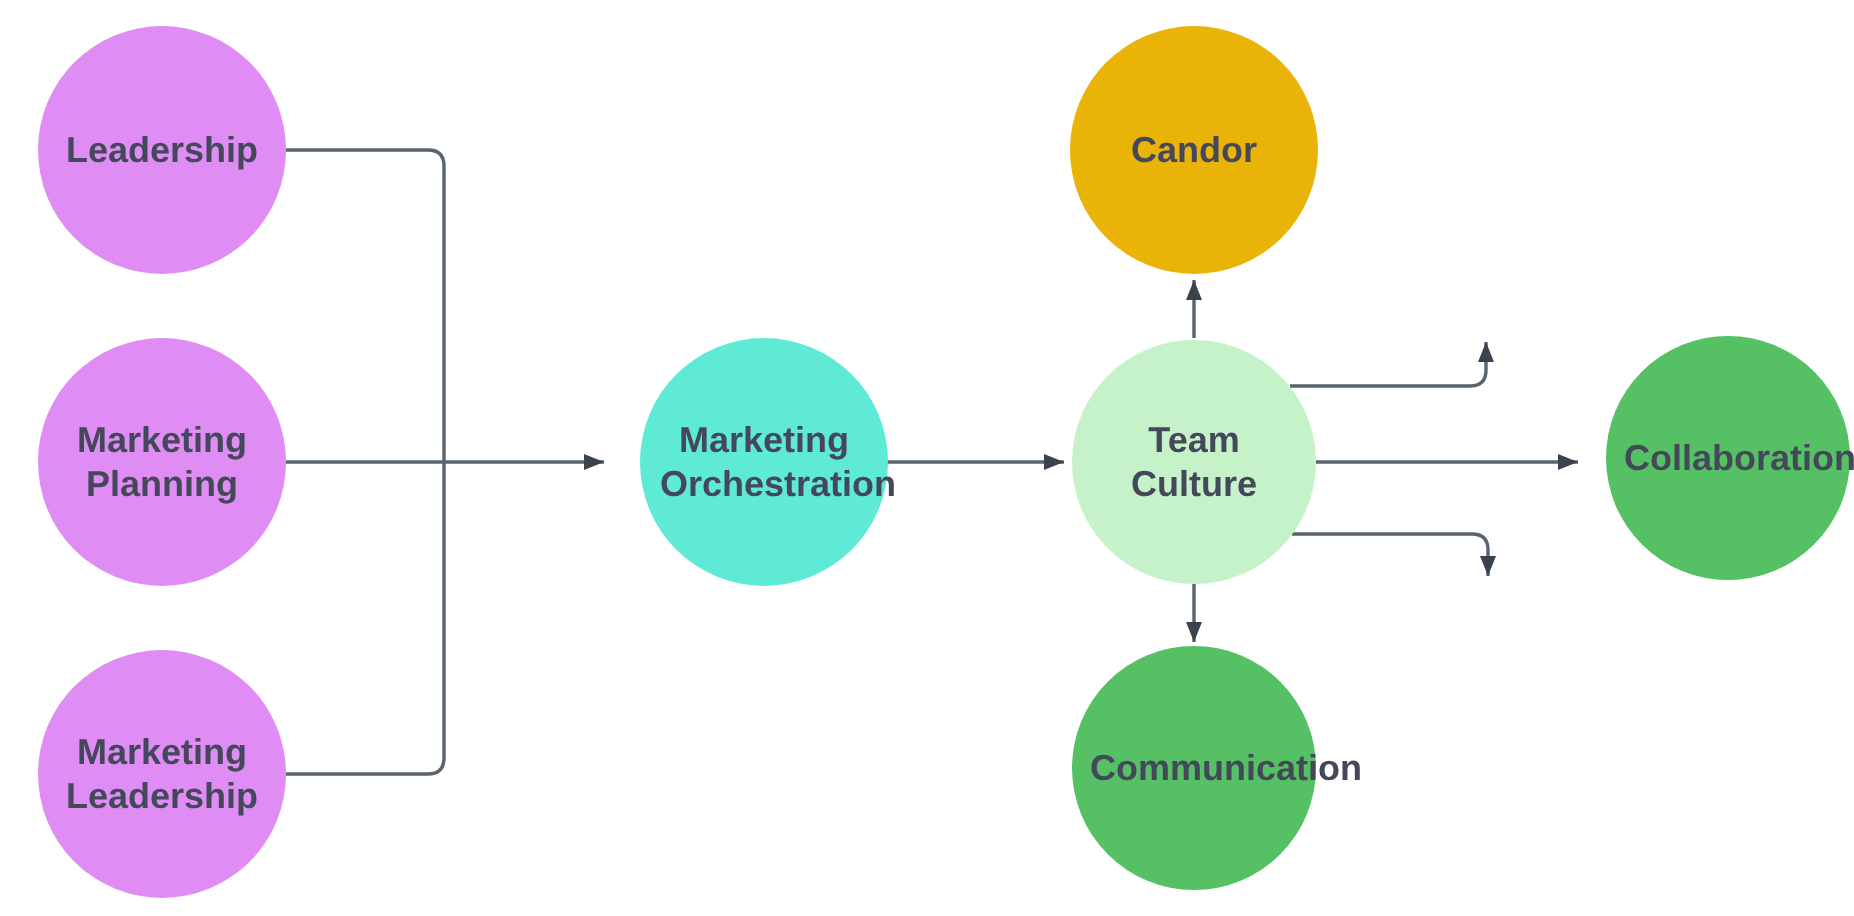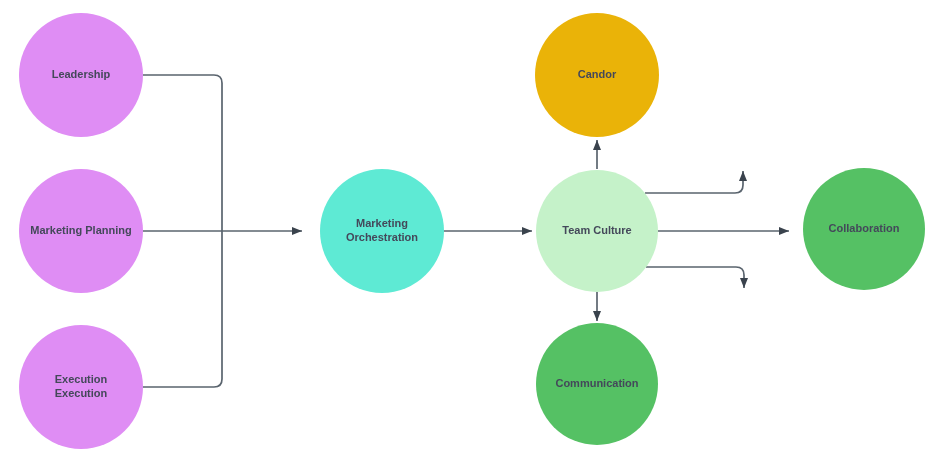--- a/index.html
+++ b/index.html
@@ -38,21 +38,21 @@
     display: flex;
     align-items: center;
     justify-content: center;
     z-index: 2;
     text-align: center;
     cursor: default;
   }
   .node-label {
     display: block;
     max-width: 104px;
-    font-size: 11px;
+    font-size: 18px;
     font-weight: bold;
     line-height: 1.25;
     color: var(--node-text, #44485a);
   }
 </style>
 </head>
 <body>
 
 <div class="canvas">
 
@@ -76,21 +76,21 @@
 
   <div class="node" style="left: 19px; top: 13px; width: 124px; height: 124px; background: rgb(223, 141, 244);">
     <span class="node-label">Leadership</span>
   </div>
 
   <div class="node" style="left: 19px; top: 169px; width: 124px; height: 124px; background: rgb(223, 141, 244);">
     <span class="node-label">Marketing Planning</span>
   </div>
 
   <div class="node" style="left: 19px; top: 325px; width: 124px; height: 124px; background: rgb(223, 141, 244);">
-    <span class="node-label">Execution Execution</span>
+    <span class="node-label">Marketing Leadership</span>
   </div>
 
   <div class="node" style="left: 320px; top: 169px; width: 124px; height: 124px; background: #5eead4;">
     <span class="node-label">Marketing Orchestration</span>
   </div>
 
   <div class="node" style="left: 536px; top: 170px; width: 122px; height: 122px; background: rgb(197, 242, 201);">
     <span class="node-label">Team Culture</span>
   </div>
 

